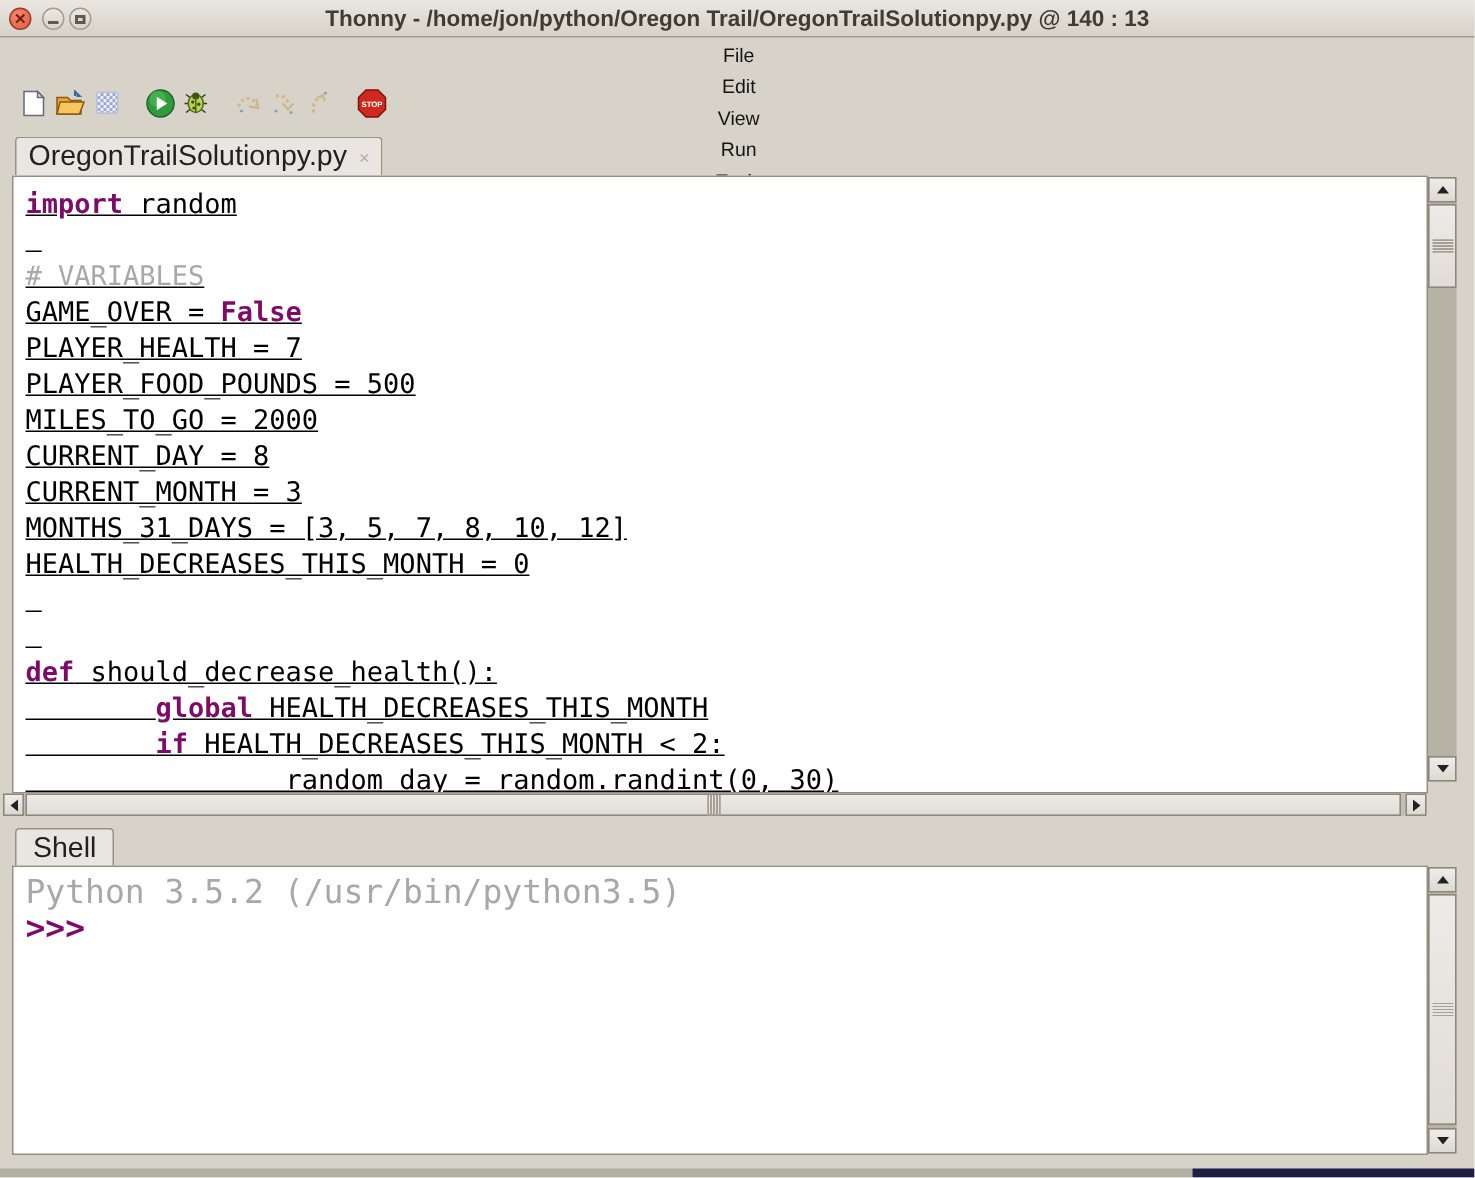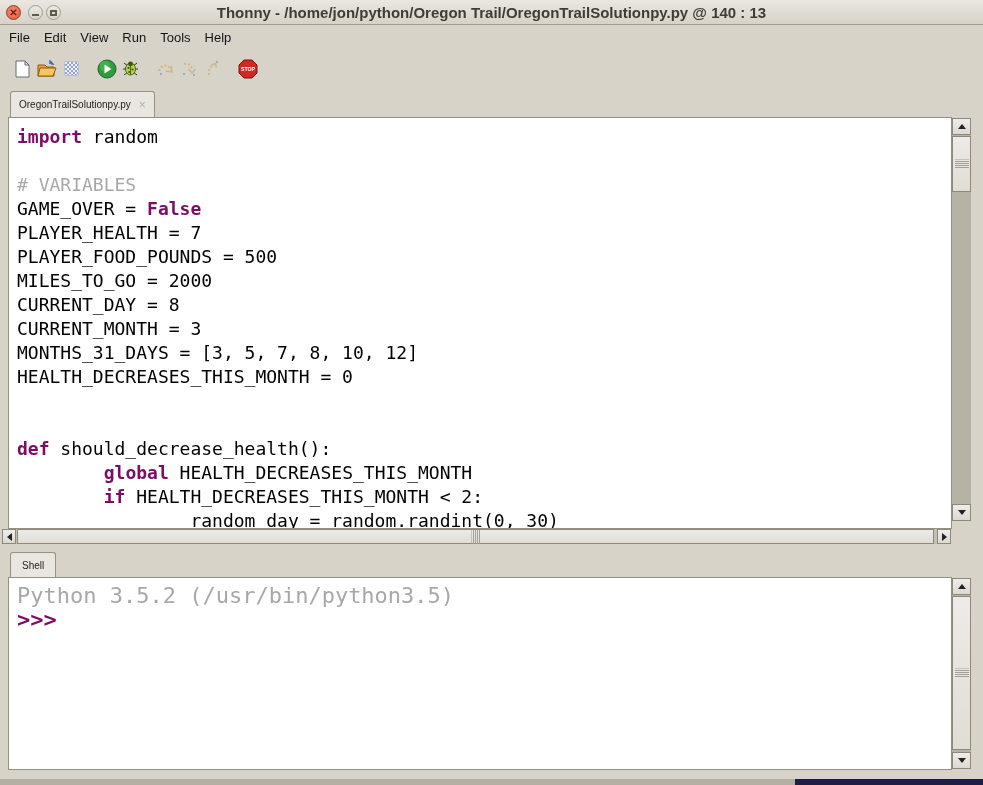--- a/index.html
+++ b/index.html
@@ -16,46 +16,46 @@
     border:1px solid #9c3a24; color:#6e1d10; font-weight:bold; }
   .btn-min, .btn-max { background:linear-gradient(#ece9e3,#d8d4cb); border:1px solid #a39b8c; color:#5a554b; }
   .btn-min { left:28px; }
   .btn-max { left:46px; }
   .btn-min .dash { width:7px; height:2px; background:#5f594e; margin-top:5px; }
   .btn-max .sq { width:7px; height:6px; border:2px solid #5f594e; }
   .title-text { width:100%; text-align:center; font-size:15px; font-weight:bold; color:#403c34; }
 
   
   .menubar { position:absolute; left:0; top:26px; width:983px; height:23px;
-    display:flex; align-items:center; padding-left:2px; }
+    display:flex; align-items:center; padding-left:2px;flex-direction:column; }
   .menu-item { font-size:13px; color:#141414; padding:3px 7px; }
 
   
   .toolbar { position:absolute; left:0; top:49px; width:983px; height:39px;
     display:flex; align-items:center; padding-left:12px; }
   .tool-btn { width:20px; height:20px; display:flex; align-items:center; justify-content:center; }
   .dim { opacity:.55; }
   .checker { width:15px; height:15px; border-radius:2px;
     background-image:
       linear-gradient(45deg,#96a2d6 25%,transparent 25%,transparent 75%,#96a2d6 75%),
       linear-gradient(45deg,#96a2d6 25%,#eef0f4 25%,#eef0f4 75%,#96a2d6 75%);
     background-size:4px 4px; background-position:0 0,2px 2px; border:1px solid #b9bfd8; }
 
   
   .tab { position:absolute; left:10px; top:91px; height:26px;
     background:#e9e6e1; border:1px solid #989185; border-bottom:none;
     border-radius:3px 3px 0 0; display:flex; align-items:center; padding:0 8px; }
-  .tab-label { font-size:10px; color:#23211d; }
+  .tab-label { font-size:19px; color:#23211d; }
   .tab-close { font-size:12px; color:#b3afa6; margin-left:8px; }
 
   
   .editor-frame { position:absolute; left:8px; top:117px; width:944px; height:412px;
     background:#ffffff; border:1px solid #958f83; overflow:hidden; }
   .code { padding:7px 0 0 8px; font-family:"DejaVu Sans Mono", monospace; font-size:18px; }
-  .code-line { height:24px; line-height:24px; white-space:pre; color:#000; }
+  .code-line { height:24px; line-height:24px; white-space:pre; color:#000;text-decoration:underline; }
   .kw  { color:#7d0c66; font-weight:bold; }
   .com { color:#a8a8a8; }
   .p   { color:#000000; }
 
   
   .sb-btn { background:linear-gradient(#efede9,#dcd9d2); border:1px solid #8e887b;
     display:flex; align-items:center; justify-content:center; }
   .tri-up    { width:0; height:0; border-left:4px solid transparent; border-right:4px solid transparent; border-bottom:5px solid #222; }
   .tri-down  { width:0; height:0; border-left:4px solid transparent; border-right:4px solid transparent; border-top:5px solid #222; }
   .tri-left  { width:0; height:0; border-top:4px solid transparent; border-bottom:4px solid transparent; border-right:5px solid #222; }

